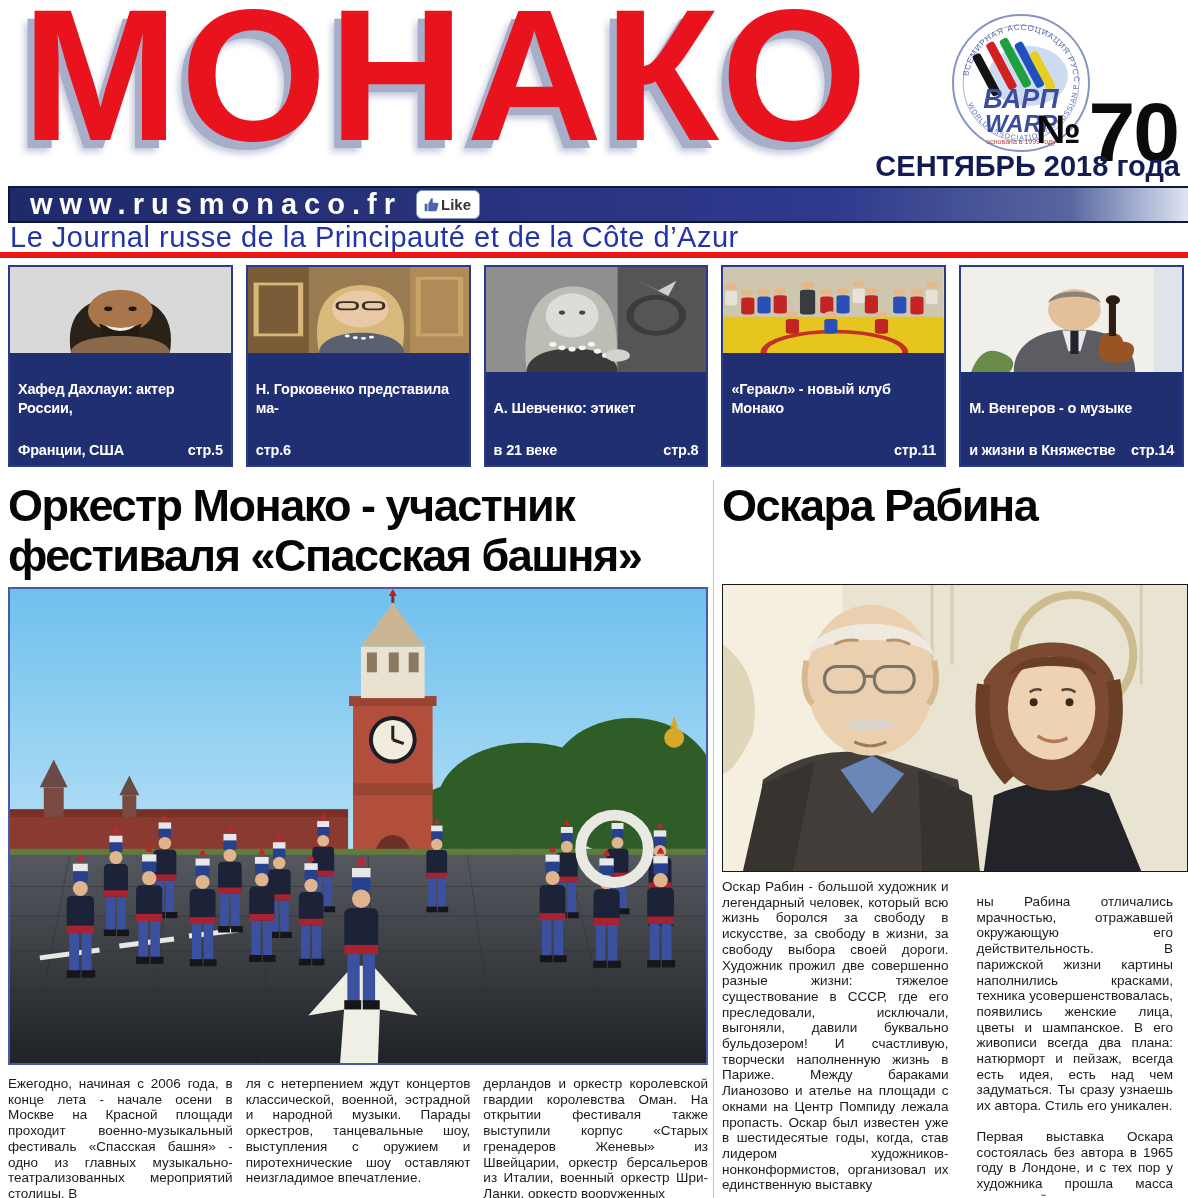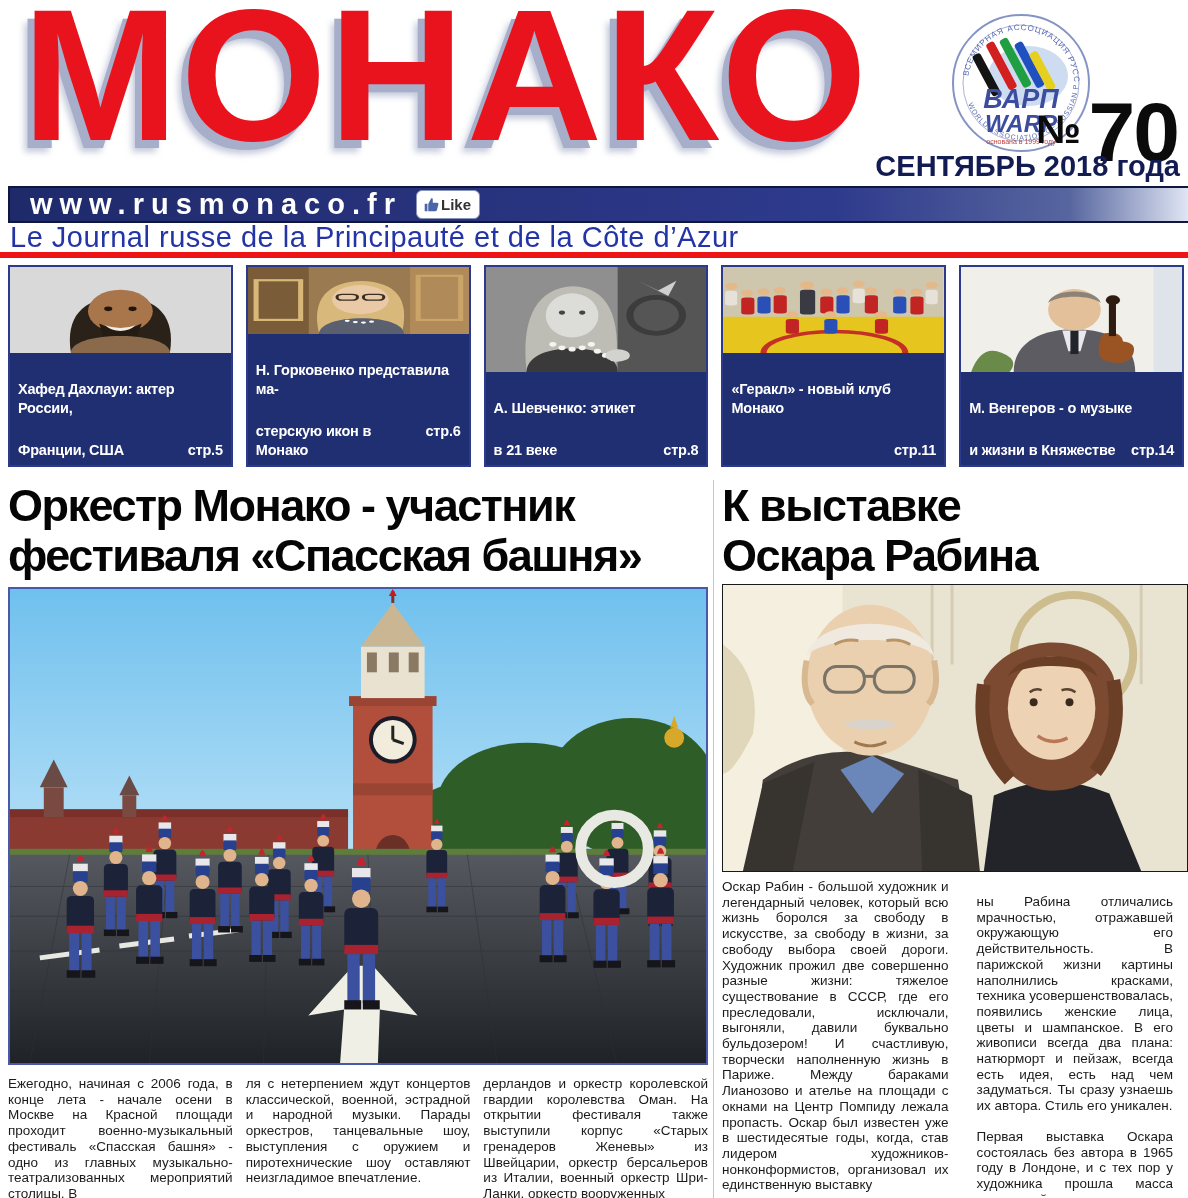--- a/index.html
+++ b/index.html
@@ -161,21 +161,20 @@
       <circle cx="98" cy="122" r="2.5" fill="#fff"></circle>
         <circle cx="106" cy="125" r="2.5" fill="#fff"></circle>
         <circle cx="114" cy="126" r="2.5" fill="#fff"></circle>
         <circle cx="122" cy="124" r="2.5" fill="#fff"></circle>
     </svg>
     <div class="cap">
       <div class="cap-row">
           <span>Н. Горковенко представила ма-</span>
         </div>
       <div class="cap-row">
-          <span>стерскую икон в Монако</span>
           <span>стр.6</span>
         </div>
     </div>
   </div>
 
   <div class="teaser">
     <svg viewBox="0 0 218 152" preserveAspectRatio="none">
       <rect width="218" height="152" fill="#8f8f8f"></rect>
       <rect x="130" y="0" width="88" height="152" fill="#555555"></rect>
       <circle cx="168" cy="70" r="26" fill="none" stroke="#3c3c3c" stroke-width="7"></circle>
@@ -293,21 +292,20 @@
         </div>
     </div>
   </div>
 </div>
 
 <div class="headline left">
   <div>Оркестр Монако - участник</div>
   <div>фестиваля «Спасская башня»</div>
 </div>
 <div class="headline right">
-  <div>К выставке</div>
   <div>Оскара Рабина</div>
 </div>
 <div class="divider"></div>
 
 <div class="photo left">
 <svg viewBox="0 0 700 478" preserveAspectRatio="none">
   <defs>
     <linearGradient id="sky" x1="0" y1="0" x2="0" y2="1">
       <stop offset="0" stop-color="#6fc0ee"></stop>
           <stop offset="1" stop-color="#b6e0f6"></stop>

